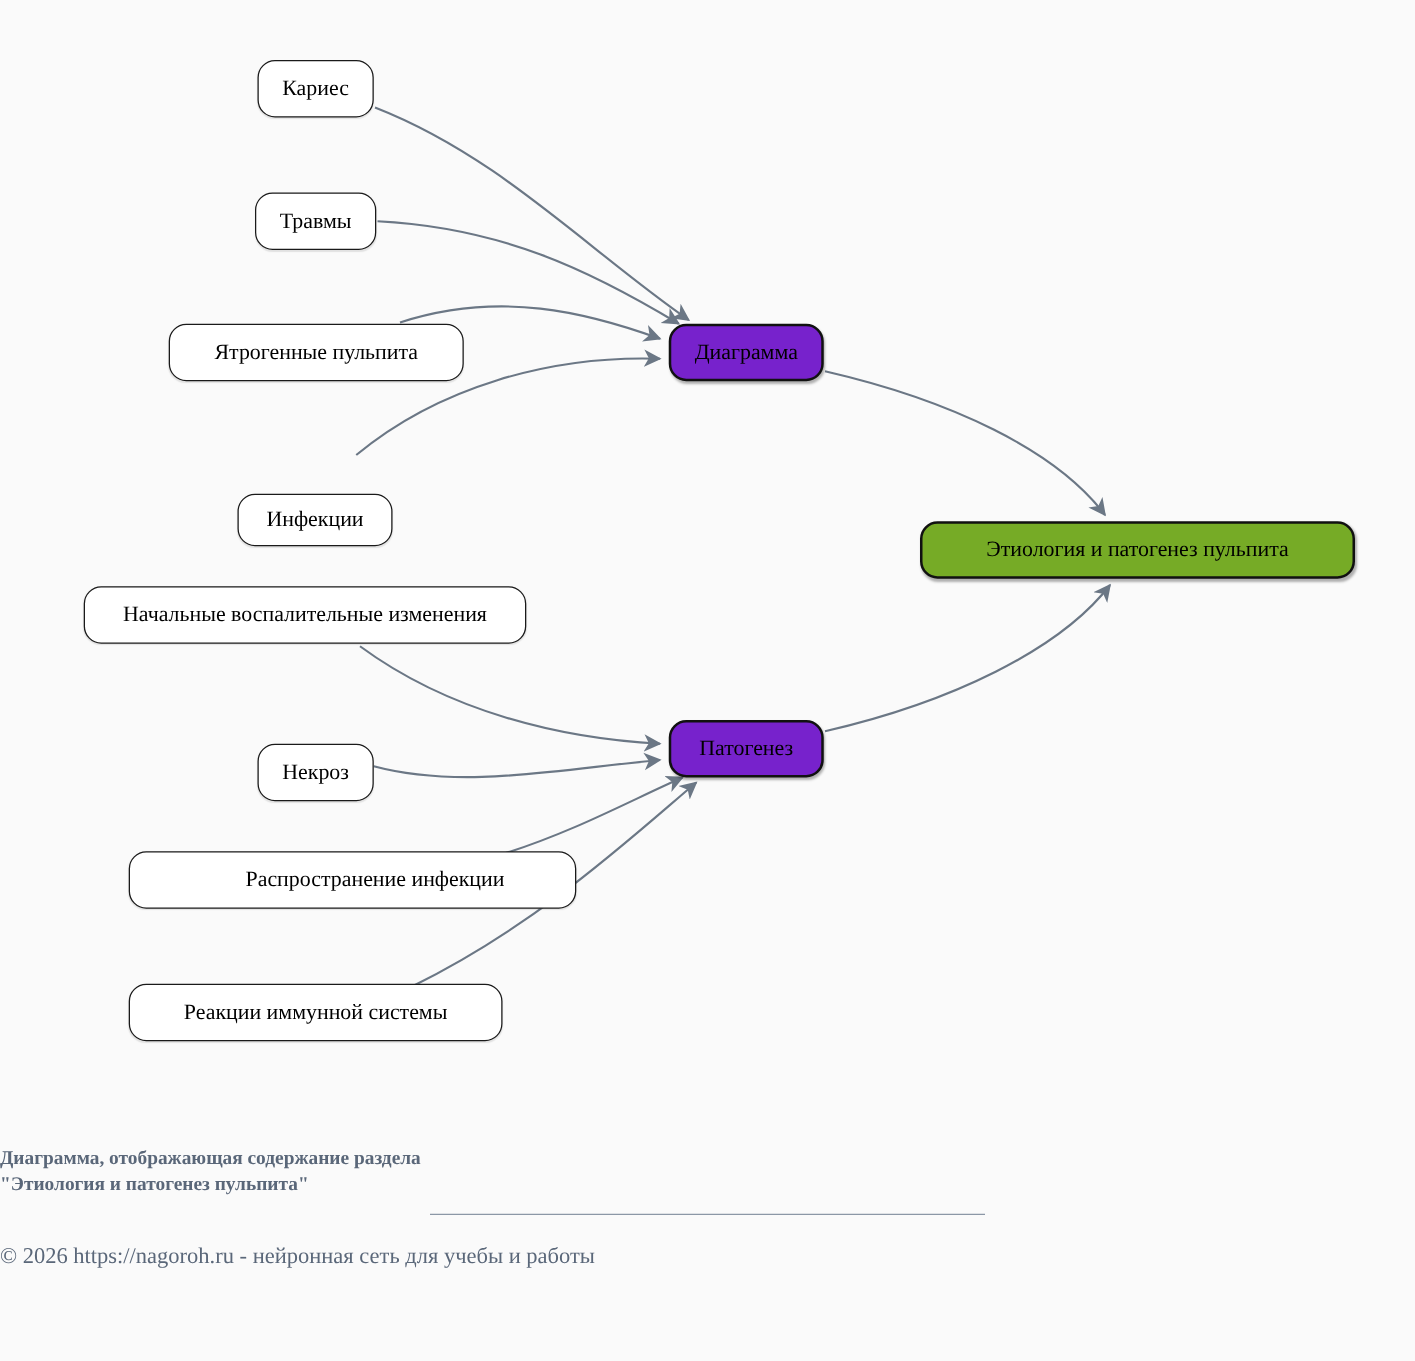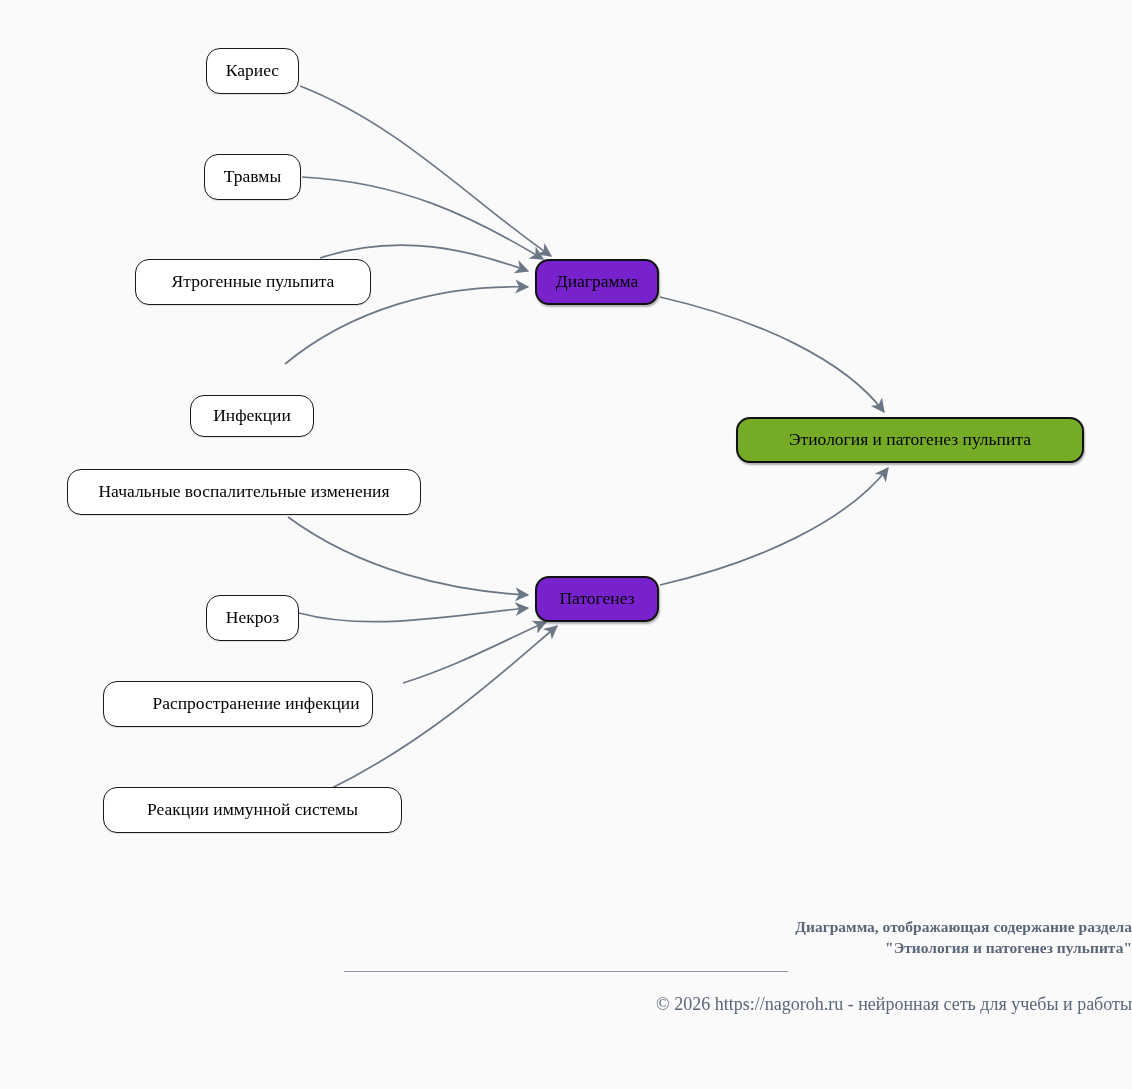--- a/index.html
+++ b/index.html
@@ -51,21 +51,21 @@
     background: #76ab26;
     border: 2px solid #111111;
     color: #000000;
     font-size: 17.5px;
     box-shadow: 1px 2px 2px rgba(0,0,0,0.30);
   }
   .footer {
     position: absolute;
     left: 0;
     width: 1132px;
-    text-align: right;
+    text-align: left;
   }
   #caption {
     top: 917px;
     font-size: 15.5px;
     font-weight: bold;
     color: #5a6779;
     line-height: 1.35;
   }
   #divider {
     position: absolute;
@@ -135,21 +135,21 @@
   </div>
 
   <div class="node node-leaf" style="left:47px; top:469px; width:354px; height:46px;margin-left:20px;">
     <span>Начальные воспалительные изменения</span>
   </div>
 
   <div class="node node-leaf" style="left:206px; top:576px; width:93px; height:46px;margin-top:19px;">
     <span>Некроз</span>
   </div>
 
-  <div class="node node-leaf" style="left:103px; top:681px; width:270px; height:46px;padding-left:36px;">
+  <div class="node node-leaf" style="left:103px; top:681px; width:358px; height:46px;padding-left:36px;">
     <span>Распространение инфекции</span>
   </div>
 
   <div class="node node-leaf" style="left:103px; top:787px; width:299px; height:46px;">
     <span>Реакции иммунной системы</span>
   </div>
 
   <div class="node node-mid" style="left:535px; top:259px; width:124px; height:46px;">
     <span>Диаграмма</span>
   </div>

